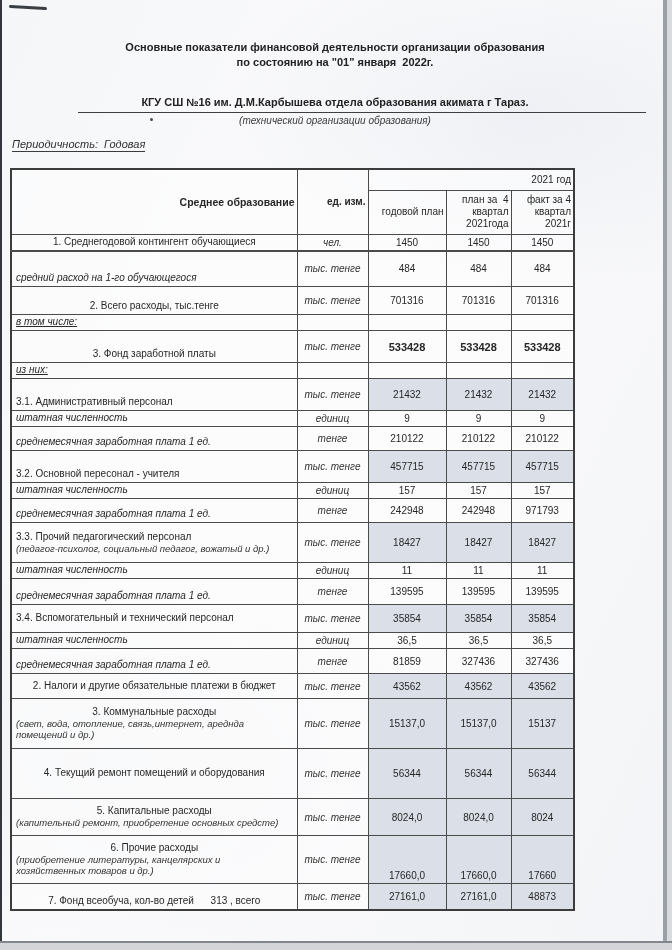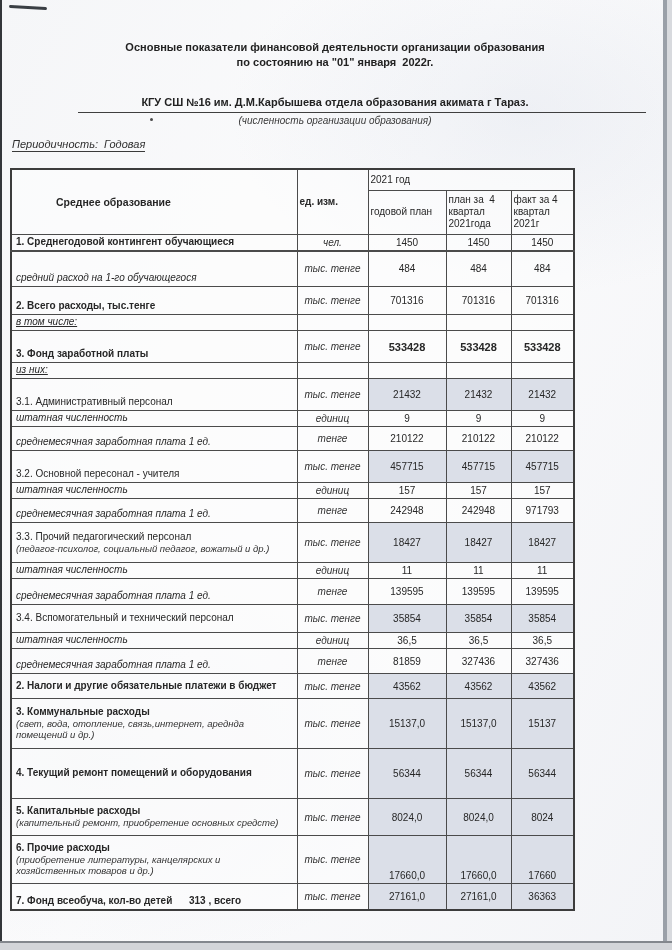--- a/index.html
+++ b/index.html
@@ -30,32 +30,32 @@
   .org-caption { position:absolute; top:115px; left:20px; width:630px; text-align:center;
                  font-size:10px; font-style:italic; color:#3a3a3a; }
   .periodicity { position:absolute; top:138px; left:12px; font-size:11px; font-style:italic; color:#2f2f2f; }
   .periodicity span { border-bottom:1px solid #3a3a3a; padding-bottom:1px; }
 
   
   .table-wrap { position:absolute; top:168px; left:10px; }
   table { border-collapse:collapse; table-layout:fixed; width:563px; background:rgba(253,253,254,.6); }
   th, td { border:1px solid #4b4b4b; overflow:hidden; }
   table { border:2px solid #3c3c3c; }
-  thead th { font-weight:normal; font-size:10px; text-align:left; vertical-align:middle;
+  thead th { font-weight:normal; font-size:10px; text-align:right; vertical-align:middle;
              padding:1px 2px; line-height:12px; color:#272727; }
   thead tr.hr1 { height:21px; }
   thead tr.hr2 { height:44px; }
   th.cat  { font-weight:bold; font-size:10.5px;padding-left:44px; }
   th.unit { font-weight:bold; }
 
   td.c-label { font-size:10px; padding:1px 4px 2px; vertical-align:bottom; line-height:12px; color:#272727; }
   td.c-unit  { font-style:italic; text-align:center; font-size:10px; vertical-align:middle; color:#303030; padding:0 1px; }
   td.c-v     { text-align:center; font-size:10px; vertical-align:middle; color:#272727; }
 
-  tr.lblbold td.c-label .lbl { font-weight:bold; }
+  tr.lblbold td.c-label .lbl { font-weight:normal;text-align:center; }
   tr.lblital td.c-label .lbl { font-style:italic; }
   .note { font-style:italic; font-size:9.5px; line-height:11px; color:#333; }
   tr.shaded td.c-v  { background:#dbdfe8; }
   tr.valbold td.c-v { font-weight:bold; font-size:11px; }
   tr.bthick th, tr.bthick td { border-bottom-width:2.5px; }
   tr.vmid td.c-label { vertical-align:middle; }
   tr.vbot td.c-v { vertical-align:bottom; padding-bottom:2px;margin-left:37px; }
 
   tr.h11 { height:11px;text-decoration:underline; } tr.h13 { height:13px; } tr.h14 { height:14px; }
   tr.h16 { height:16px; } tr.h24 { height:24px; } tr.h25 { height:25px; }
@@ -70,21 +70,21 @@
 
   <div class="mark-topleft"></div>
 
   <div class="title-block">
     <div>Основные показатели финансовой деятельности организации образования</div>
     <div>по состоянию на "01" января&nbsp; 2022г.</div>
   </div>
 
   <div class="org-name">КГУ СШ №16 им. Д.М.Карбышева отдела образования акимата г Тараз.</div>
   <div class="org-underline"></div>
-  <div class="org-caption">(численность организации образования)</div>
+  <div class="org-caption">(технический организации образования)</div>
   <div class="dot-caption"></div>
 
   <div class="periodicity">
     <span>Периодичность:&nbsp; Годовая</span>
   </div>
 
   <div class="table-wrap">
     <table>
       <colgroup>
         <col style="width:286px">
@@ -337,21 +337,21 @@
       <td class="c-v">17660</td>
     </tr>
           <tr class="h26 lblbold shaded">
       <td class="c-label">
         <div class="lbl">7. Фонд всеобуча, кол-во детей&nbsp;&nbsp;&nbsp;&nbsp;&nbsp; 313 , всего</div>
 
       </td>
       <td class="c-unit">тыс. тенге</td>
       <td class="c-v">27161,0</td>
       <td class="c-v">27161,0</td>
-      <td class="c-v">36363</td>
+      <td class="c-v">48873</td>
     </tr>
         </tbody>
     </table>
   </div>
 
   <div class="edge-left"></div>
   <div class="edge-right-dark"></div>
   <div class="edge-right-light"></div>
   <div class="edge-bottom-line"></div>
   <div class="edge-bottom"></div>

